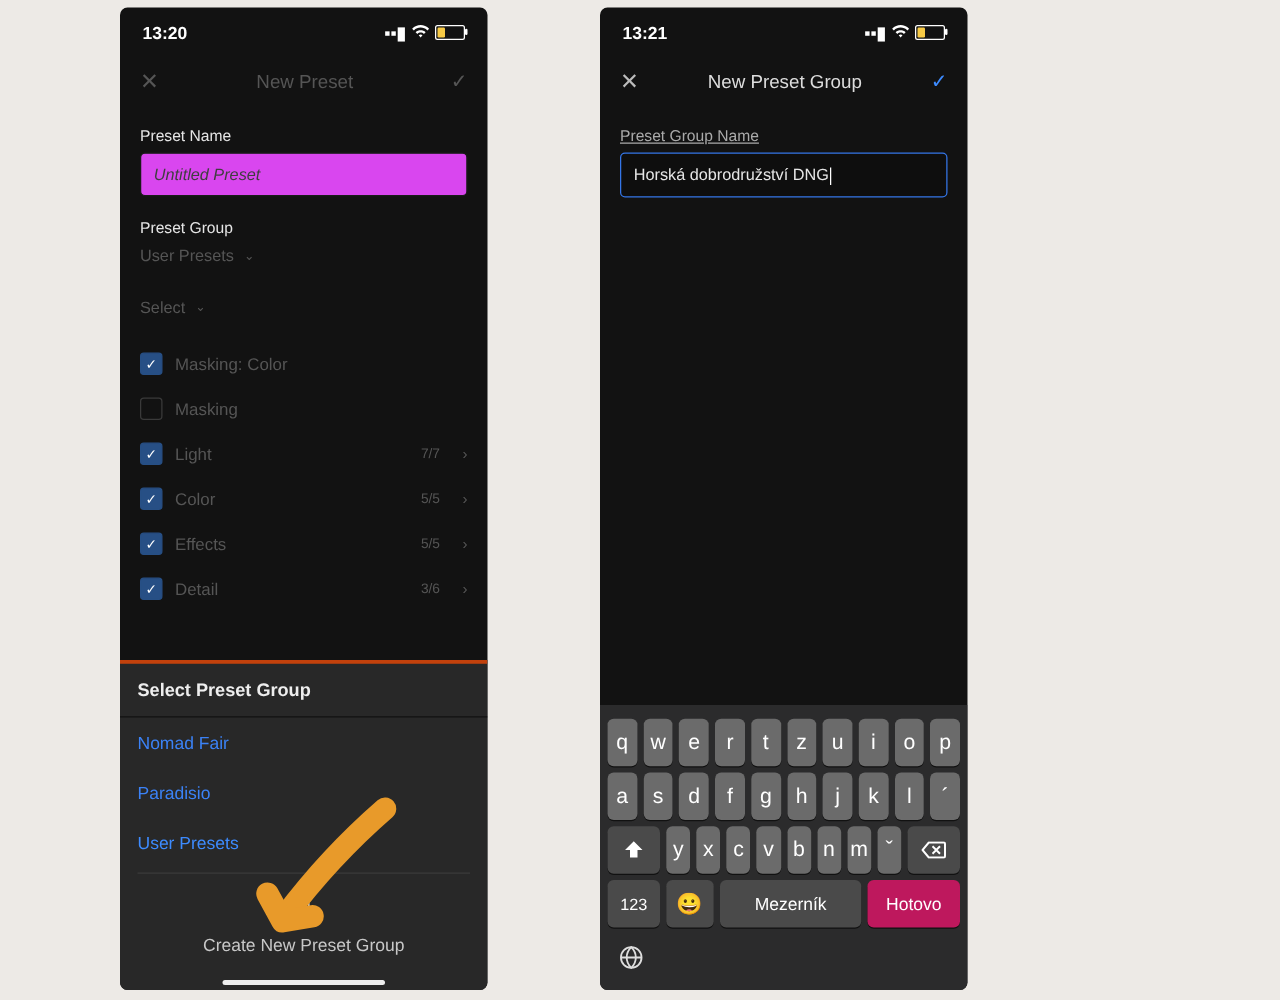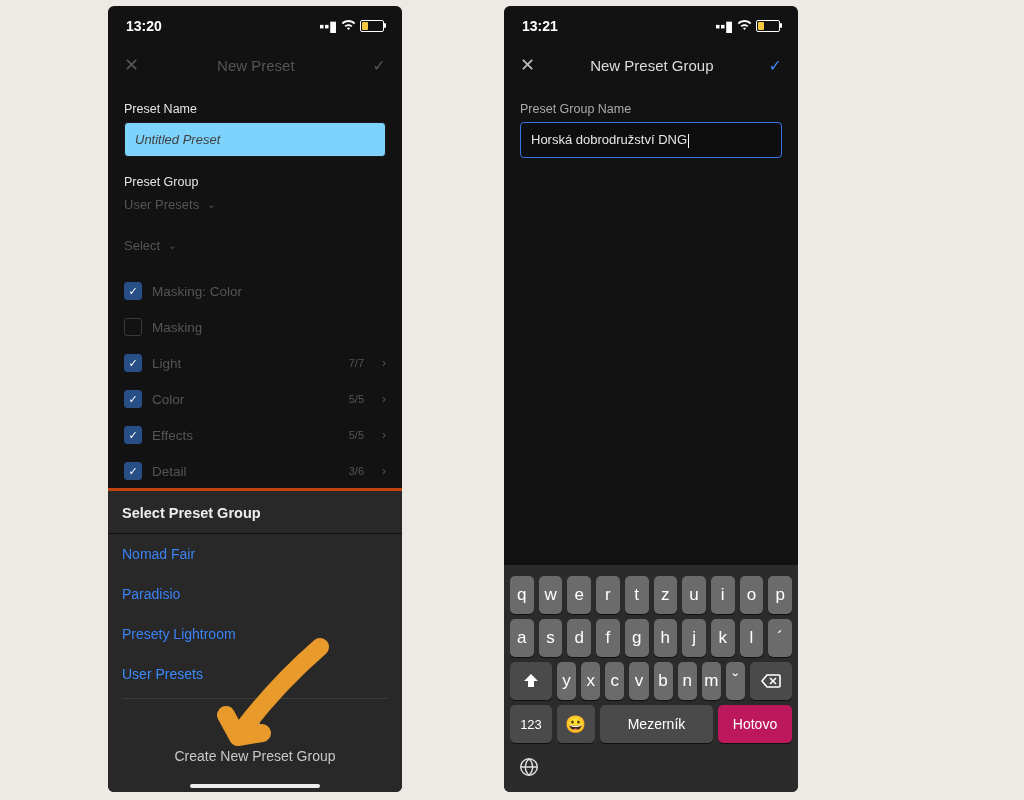--- a/index.html
+++ b/index.html
@@ -9,39 +9,39 @@
     --mid:#a0a0a0;
     --dim-text:#666;
     --blue:#2c7ef4;
     --sheet:#282828;
     --key:#6b6b6b;
     --key-dark:#4a4a4a;
     --kb:#2b2b2c;
   }
   html,body{margin:0;padding:0;width:1024px;height:800px;background:var(--page-bg);font-family:-apple-system,Segoe UI,Helvetica,Arial,sans-serif;}
   .wrap{display:flex;gap:90px;padding:6px 96px;}
-  .phone{width:294px;height:786px;background:var(--phone-bg);border-radius:6px;position:relative;overflow:hidden;margin-left:12px;}
+  .phone{width:294px;height:786px;background:var(--phone-bg);border-radius:6px;position:relative;overflow:hidden;}
   
   .status{display:flex;justify-content:space-between;align-items:center;padding:6px 18px 2px;color:#fff;font-size:14px;font-weight:600;height:28px;}
   .status .right{display:flex;align-items:center;gap:4px;}
   .battery{width:22px;height:10px;border:1px solid #fff;border-radius:2px;position:relative;}
   .battery::after{content:"";position:absolute;right:-3px;top:2px;width:2px;height:5px;background:#fff;border-radius:1px;}
   .battery .fill{position:absolute;left:1px;top:1px;bottom:1px;width:6px;background:#f6c945;border-radius:1px;}
   
   .hdr{display:flex;align-items:center;justify-content:space-between;padding:12px 16px;color:#ddd;}
   .hdr .x{font-size:18px;color:#bbb;}
   .hdr .title{font-size:15px;}
   .hdr .check{font-size:16px;}
   .dim .hdr .x,.dim .hdr .title,.dim .hdr .check{color:#555;}
   
   .section{padding:0 16px;}
   .lbl{font-size:12.5px;color:#888;margin-top:14px;}
   .dim .lbl{color:#e5e5e5;}
   .input{margin-top:6px;background:#0c0c0c;border:1px solid #222;border-radius:4px;padding:9px 10px;color:#666;font-size:13px;font-style:italic;}
-  .dim .input{color:#3f3f3f;border-color:#1a1a1a;background:#7dd3fc;}
+  .dim .input{color:#3f3f3f;border-color:#1a1a1a;background:#d946ef;}
   .dd{display:flex;align-items:center;gap:8px;font-size:13px;color:#9a9a9a;margin-top:8px;}
   .dim .dd{color:#555;}
   .chev{font-size:10px;}
   .list{margin-top:20px;}
   .row{display:flex;align-items:center;padding:9px 0;color:#a8a8a8;font-size:13.5px;gap:10px;}
   .dim .row{color:#555;}
   .cb{width:16px;height:16px;border-radius:3px;border:1.5px solid #555;display:flex;align-items:center;justify-content:center;color:#fff;font-size:11px;flex:0 0 16px;}
   .cb.on{background:#2c6fd1;border-color:#2c6fd1;}
   .dim .cb.on{background:#274f85;border-color:#274f85;}
   .dim .cb{border-color:#3a3a3a;}
@@ -153,21 +153,20 @@
             <span class="count">3/6</span>
           <span class="chev-r">›</span>
         </div>
       </div>
     </div>
 
     <div class="sheet">
       <h4>Select Preset Group</h4>
       <div class="item">Nomad Fair</div>
       <div class="item">Paradisio</div>
-      <div class="item">Presety Lightroom</div>
       <div class="item active">User Presets</div>
       <div class="divider"></div>
       <div class="create">
         <span>
           <svg width="18" height="18" viewBox="0 0 24 24" fill="none" stroke="#c8c8c8" stroke-width="1.8">
               <circle cx="10" cy="10" r="7.5"></circle>
               <circle cx="17" cy="17" r="4" fill="#282828"></circle>
               <path d="M17 15v4M15 17h4"></path>
             </svg>
         </span>
@@ -206,21 +205,21 @@
       </span>
     </div>
 
     <div class="hdr">
       <span class="x">✕</span>
       <span class="title">New Preset Group</span>
       <span class="check" style="color:#3d8bff;">✓</span>
     </div>
 
     <div class="section">
-      <div class="lbl" style="color:#aaa;">Preset Group Name</div>
+      <div class="lbl" style="color:#aaa;text-decoration:underline;">Preset Group Name</div>
       <div class="input2">
         <span>Horská dobrodružství DNG</span><span class="caret"></span>
       </div>
     </div>
 
     <div class="kb">
       <div class="krow" id="kb-r1">
           <div class="key w">q</div>
           <div class="key w">w</div>
           <div class="key w">e</div>

